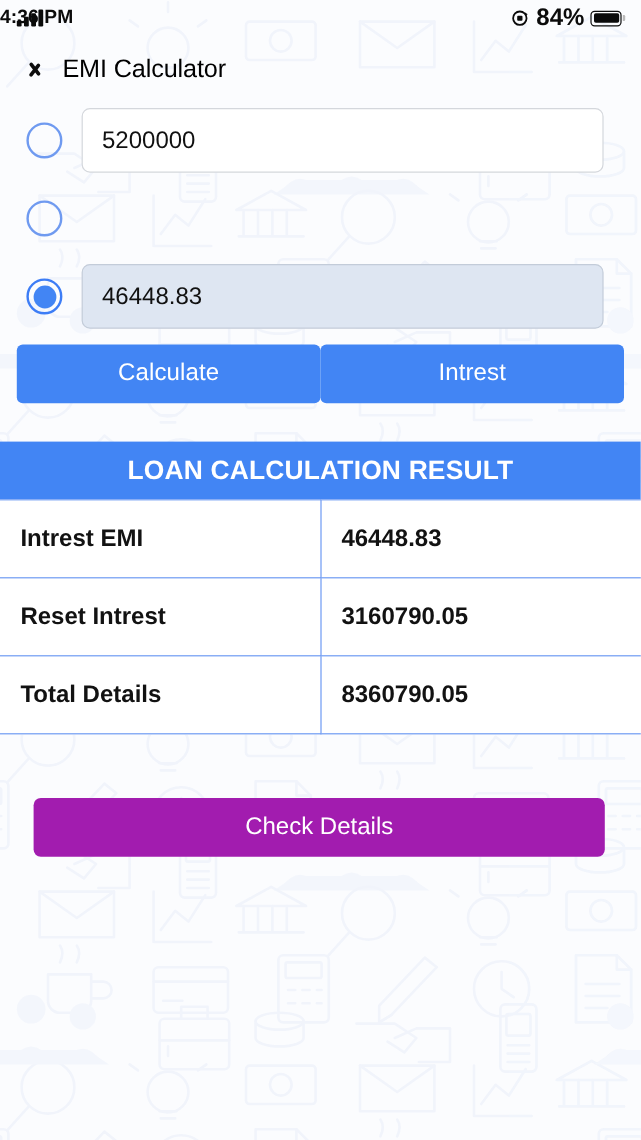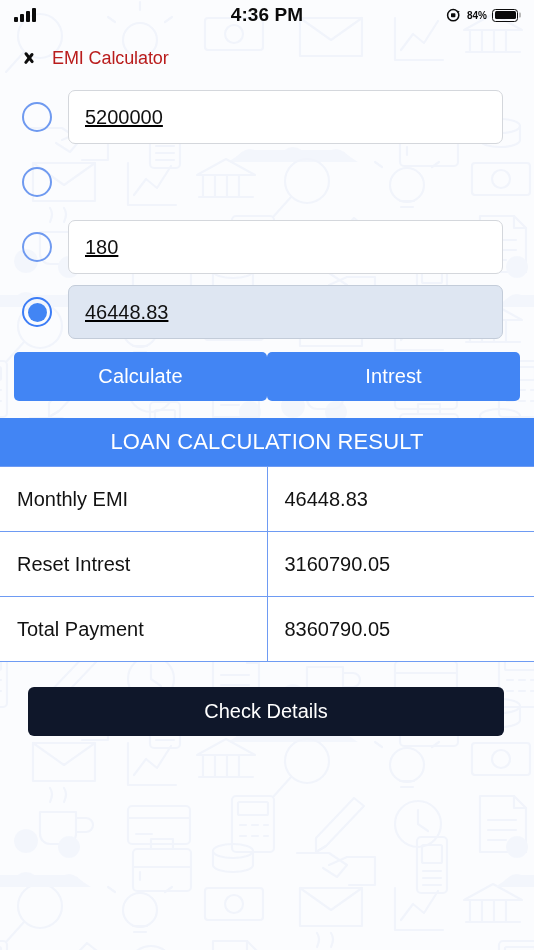--- a/index.html
+++ b/index.html
@@ -39,34 +39,33 @@
   .sb-left { display: flex; align-items: flex-end; gap: 2px; height: 14px; }
   .bar { width: 4px; background: #0b0b0b; border-radius: 1px; }
   .bar.b1 { height: 5px; }
   .bar.b2 { height: 8px; }
   .bar.b3 { height: 11px; }
   .bar.b4 { height: 14px; }
 
   .sb-center {
     position: absolute;
     left: 0; right: 0;
-    text-align: center;
-    font-size: 19px;
+    font-size: 16px;
     font-weight: bold;
     letter-spacing: 0.1px;
   }
   .sb-right {
     margin-left: auto;
     display: flex;
     align-items: center;
     gap: 5px;
     position: relative;
     z-index: 3;
   }
-  .sb-pct { font-size: 10px; font-weight: bold; }
+  .sb-pct { font-size: 20px; font-weight: bold; }
   .battery {
     width: 26px; height: 13px;
     border: 1.6px solid #0b0b0b;
     border-radius: 3.5px;
     padding: 1.5px;
     position: relative;
   }
   .battery::after {
     content: "";
     position: absolute;
@@ -104,31 +103,30 @@
     content: "";
     position: absolute;
     left: 3px;
     width: 13px; height: 3.2px;
     background: #0d0d0d;
     border-radius: 2px;
   }
   .back-chevron::before { top: 6px;  transform: rotate(52deg);  transform-origin: left center; }
   .back-chevron::after  { top: 16.5px; transform: rotate(-52deg); transform-origin: left center; }
   .nav-title {
-    font-size: 18px;
-    color: #b91c1c;
+    font-size: 21px;
+    color: #000000;
     letter-spacing: -0.1px;
   }
 
   
   .form {
     position: relative;
     z-index: 2;
     padding: 4px 10px 0 0;
-    text-decoration: underline;
   }
   .field-row {
     display: flex;
     align-items: center;
     padding: 0 21px 0 22px;
     margin-bottom: 11px;
     height: 54px;
   }
   .radio {
     width: 30px; height: 30px;
@@ -185,21 +183,22 @@
     font-family: "Liberation Sans", sans-serif;
     font-size: 20px;
     cursor: pointer;
     letter-spacing: 0.1px;
   }
 
   
   .result-block {
     position: relative;
     z-index: 2;
-    margin-top: 17px;
+    margin-top: 32px;
+    font-weight: bold;
   }
   .result-header {
     background: #4285f4;
     color: #ffffff;
     text-align: center;
     font-size: 22px;
     letter-spacing: 0.15px;
     height: 48px;
     line-height: 48px;
     width: 100%;
@@ -223,27 +222,28 @@
 
   
   .check-wrap {
     position: relative;
     z-index: 2;
     padding: 25px 30px 0 28px;
   }
   .check-btn {
     width: 100%;
     height: 49px;
-    background: #0f172a;
+    background: #a21caf;
     color: #fff;
     border: none;
     border-radius: 6px;
     font-family: "Liberation Sans", sans-serif;
     font-size: 20px;
     cursor: pointer;
+    margin-top: 28px;
   }
 </style>
 </head>
 <body>
 
 <svg id="watermark" viewBox="0 0 534 950" preserveAspectRatio="xMidYMid slice" aria-hidden="true">
   <defs>
     <g id="doodle-set" fill="none" stroke="#e9eef9" stroke-width="2.2" stroke-linecap="round" stroke-linejoin="round">
 
       <circle cx="40" cy="36" r="22"></circle>
@@ -354,51 +354,47 @@
 
   <div class="field-row">
     <span class="radio"></span>
     <input class="text-input" type="text" value="5200000" placeholder="Loan Amount" style="">
   </div>
 
   <div class="field-row">
     <span class="radio"></span>
   </div>
 
-  <div class="field-row">
-    <span class="radio"></span>
-    <input class="text-input" type="text" value="180" placeholder="Tenure" style="">
-  </div>
 
   <div class="field-row">
     <span class="radio selected"></span>
     <input class="text-input active" type="text" value="46448.83" placeholder="EMI" style="">
   </div>
 
 </div>
 
 <div class="btn-row">
   <button class="btn">Calculate</button>
   <button class="btn">Intrest</button>
 </div>
 
 <div class="result-block">
   <div class="result-header">LOAN CALCULATION RESULT</div>
   <table class="result-table">
     <tbody>
       <tr>
-        <td class="label-cell">Monthly EMI</td>
+        <td class="label-cell">Intrest EMI</td>
         <td>46448.83</td>
       </tr>
       <tr>
         <td class="label-cell">Reset Intrest</td>
         <td>3160790.05</td>
       </tr>
       <tr>
-        <td class="label-cell">Total Payment</td>
+        <td class="label-cell">Total Details</td>
         <td>8360790.05</td>
       </tr>
     </tbody>
   </table>
 </div>
 
 <div class="check-wrap">
   <button class="check-btn">Check Details</button>
 </div>
 

